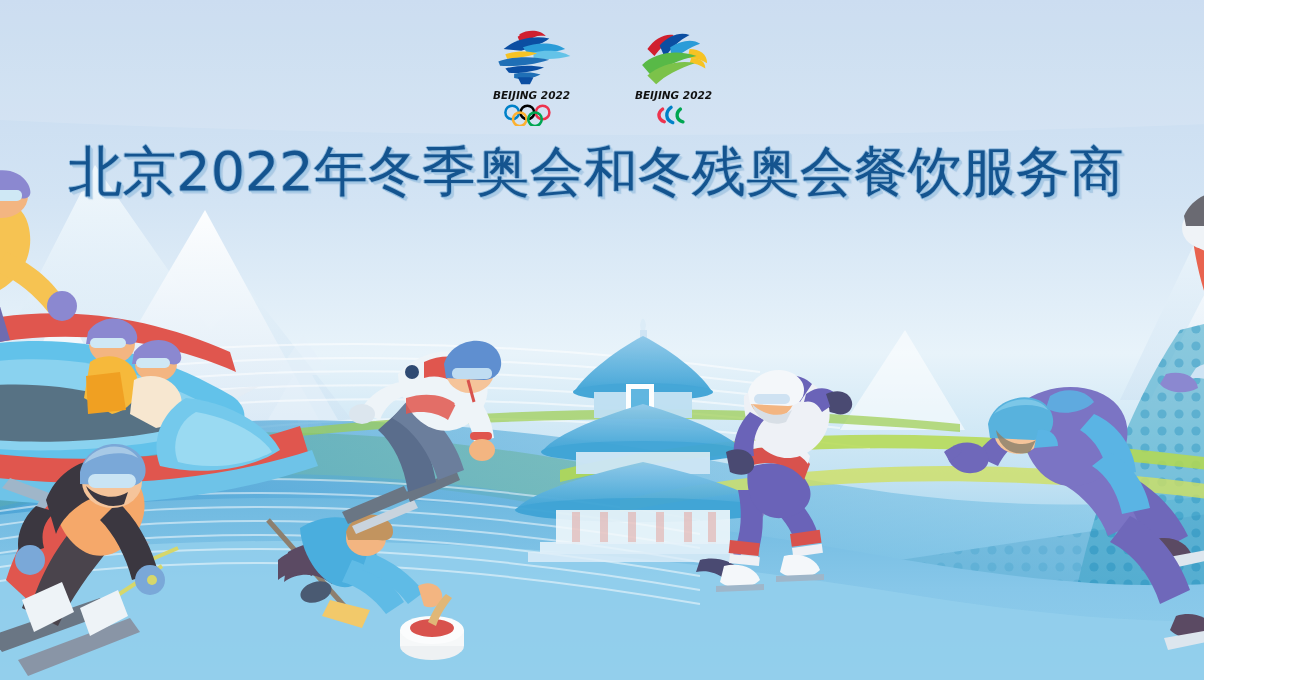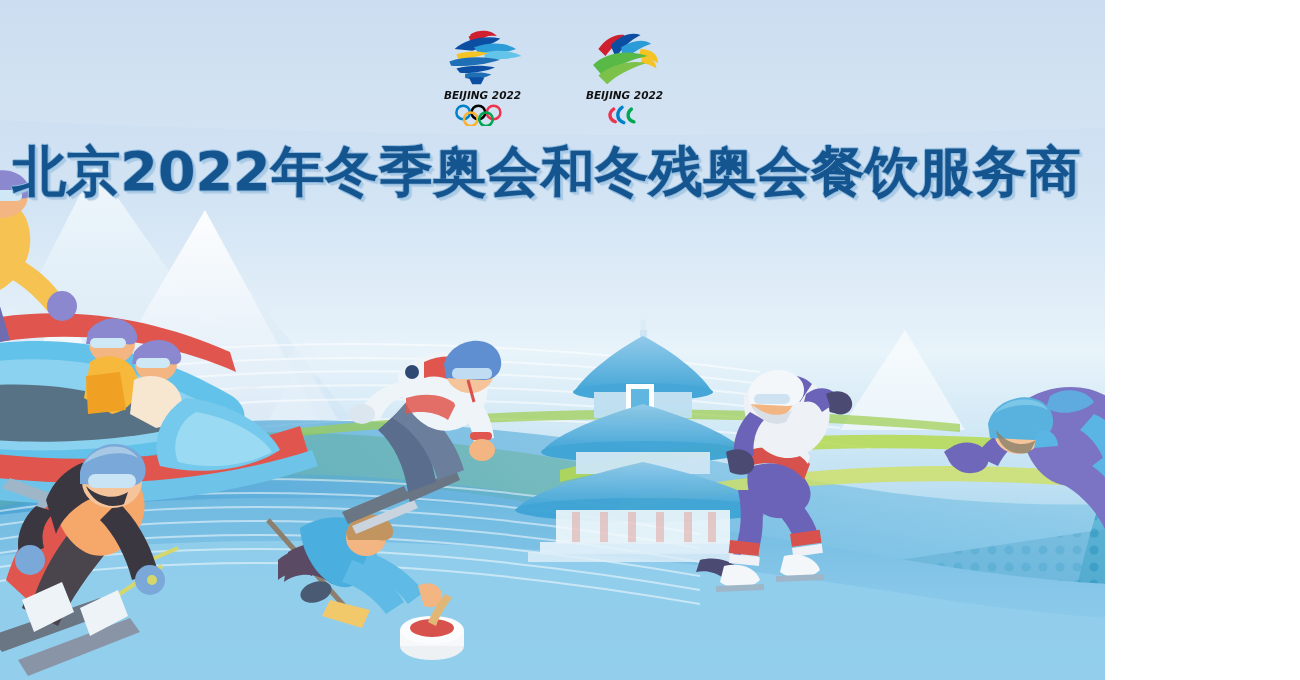--- a/index.html
+++ b/index.html
@@ -4,25 +4,24 @@
 <style>
   html, body {
     margin: 0; padding: 0;
     background: #ffffff;
   }
   body {
     font-family: "Liberation Sans", "DejaVu Sans", sans-serif;
   }
   #stage {
     position: relative;
-    width: 1059px;
+    width: 1204px;
     height: 680px;
     overflow: hidden;
     background: linear-gradient(180deg, #c6daf0 0%, #cfe2f2 28%, #e4f0f8 48%, #bfe0f2 62%, #86c8e8 82%, #8ecbea 100%);
-    padding-left: 46px;
   }
   .layer { position: absolute; top: 0; left: 0; width: 1300px; height: 680px; }
 
   
   #emblem-row {
     position: absolute;
     left: 0; right: 0;
     top: 28px;
     display: flex;
     justify-content: center;
@@ -41,21 +40,21 @@
 
   
   #title {
     position: absolute;
     top: 143px;
     left: 0; right: 12px;
     text-align: center;
     z-index: 45;
     font-size: 54px;
     line-height: 1.08;
-    font-weight: bold;
+    font-weight: normal;
     letter-spacing: 0px;
     color: #14548f;
     font-family: "DejaVu Sans", "Liberation Sans", sans-serif;
     text-shadow:
        1px 0 0 #8fb9dc, -1px 0 0 #8fb9dc,
        0 1px 0 #8fb9dc, 0 -1px 0 #8fb9dc,
        2px 2px 0 #a9cbe6, 3px 3px 1px rgba(140,180,215,.55);
     white-space: nowrap;
   }
 

